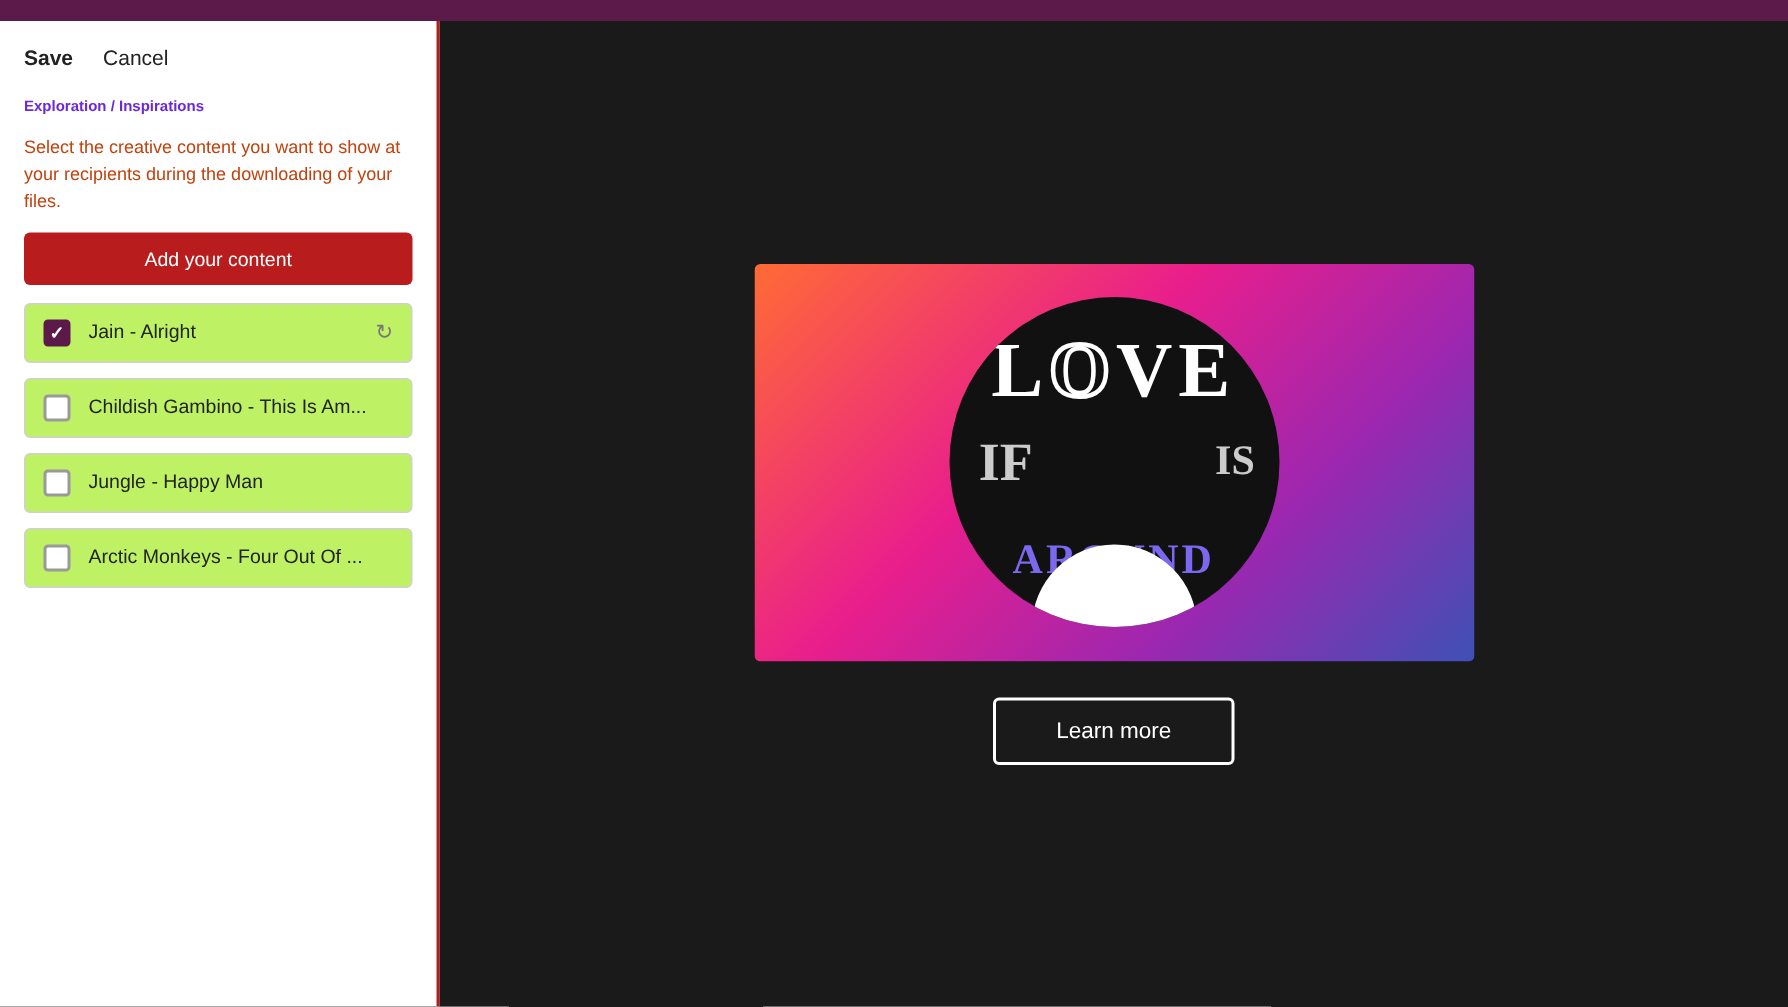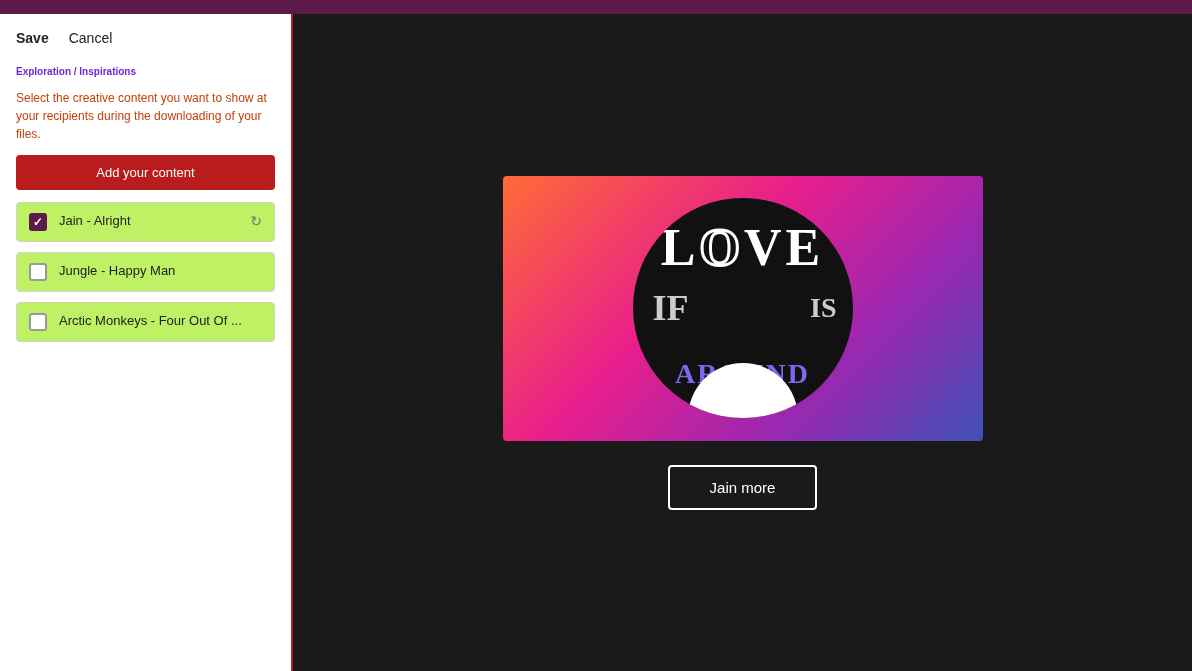--- a/index.html
+++ b/index.html
@@ -264,20 +264,24 @@
     <button class="add-content-btn">Add your content</button>
 
     <div class="content-list">
 
       <div class="content-item checked">
         <div class="checkbox"></div>
         <span class="item-label">Jain - Alright</span>
         <span class="refresh-icon">↻</span>
       </div>
 
+      <div class="content-item">
+        <div class="checkbox"></div>
+        <span class="item-label">Childish Gambino - This Is Am...</span>
+      </div>
 
 
       <div class="content-item">
         <div class="checkbox"></div>
         <span class="item-label">Jungle - Happy Man</span>
       </div>
 
       <div class="content-item">
         <div class="checkbox"></div>
         <span class="item-label">Arctic Monkeys - Four Out Of ...</span>
@@ -296,17 +300,17 @@
             L<span class="o-letter">O</span>VE
           </span>
           <span class="if-text">IF</span>
           <span class="is-text">IS</span>
           <span class="around-text">AROUND</span>
           <div class="white-semicircle"></div>
         </div>
       </div>
     </div>
 
-    <button class="learn-more-btn">Jain more</button>
+    <button class="learn-more-btn">Learn more</button>
 
   </div>
 
 </div>
 
 </body></html>

